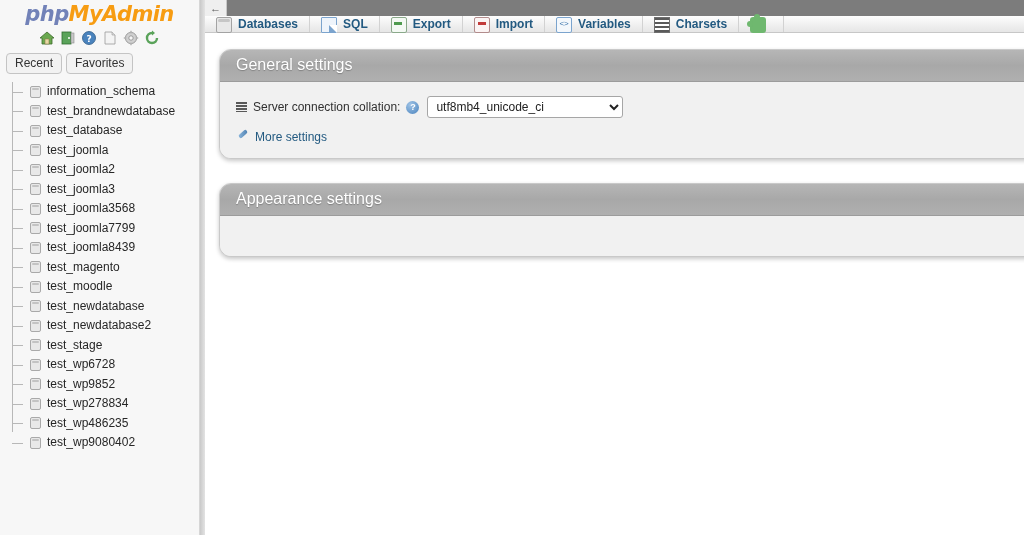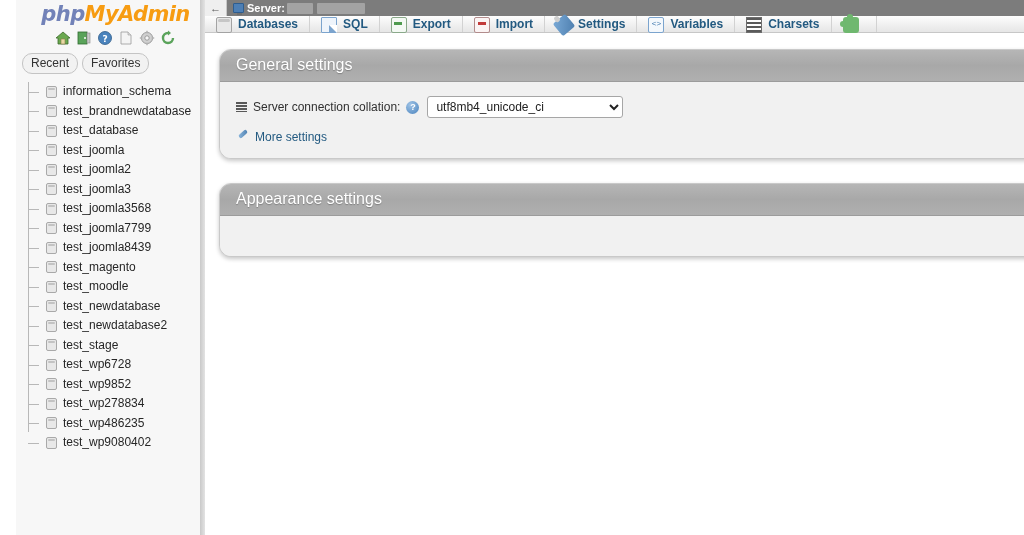--- a/index.html
+++ b/index.html
@@ -10,21 +10,21 @@
     overflow: hidden;
     background: #fff;
     font-family: "Liberation Sans", sans-serif;
     font-size: 12px;
     color: #333;
   }
   #app { position: relative; width: 1024px; height: 535px; }
 
   
   #sidebar {
-    position: absolute; left: 16px; top: 0;
+    position: absolute; left: 0; top: 0;
     width: 200px; height: 535px;
     background: #f7f7f7;
     border-right: 1px solid #d6d6d6;
     overflow: hidden;
   }
   #sidebar-scroll-track {
     position: absolute; left: 200px; top: 0;
     width: 5px; height: 535px;
     background: linear-gradient(to right,#c9c9c9,#e3e3e3);
   }
@@ -57,21 +57,21 @@
     cursor: pointer;
   }
 
   .nav-tabs {
     display: flex;
     gap: 4px;
     padding: 2px 0 4px 6px;
   }
   .nav-tabs .tab {
     border: 1px solid #c4c4c4;
-    border-radius: 10px;
+    border-radius: 4px;
     background: #f2f2f2;
     padding: 2px 8px 3px 8px;
     font-size: 12px;
     color: #333;
     cursor: pointer;
     line-height: 14px;
   }
 
   #dbtree {
     position: relative;
@@ -468,50 +468,38 @@
           <span class="db-label">test_wp9080402</span>
         </div>
       </div>
   </div>
   <div id="sidebar-scroll-track"></div>
 
   <div id="main">
 
     <div id="serverbar">
       <div id="back-arrow">←</div>
-      <div id="server-tab">
-        <span class="monitor-icon"></span>
-        <span>Server:</span>
-        <span id="server-redacted">
-          <i style="width:26px"></i>
-            <i style="width:48px"></i>
-        </span>
-      </div>
     </div>
 
     <div id="menubar">
         <div class="menu-item">
           <span class="micon ico-db"></span>
           <span class="mlabel">Databases</span>
         </div>
         <div class="menu-item">
           <span class="micon ico-sql"></span>
           <span class="mlabel">SQL</span>
         </div>
         <div class="menu-item">
           <span class="micon ico-export"></span>
           <span class="mlabel">Export</span>
         </div>
         <div class="menu-item">
           <span class="micon ico-import"></span>
           <span class="mlabel">Import</span>
-        </div>
-        <div class="menu-item">
-          <span class="micon ico-settings"></span>
-          <span class="mlabel">Settings</span>
         </div>
         <div class="menu-item">
           <span class="micon ico-vars">&lt;&gt;</span>
           <span class="mlabel">Variables</span>
         </div>
         <div class="menu-item">
           <span class="micon ico-charsets"></span>
           <span class="mlabel">Charsets</span>
         </div>
         <div class="menu-item">

